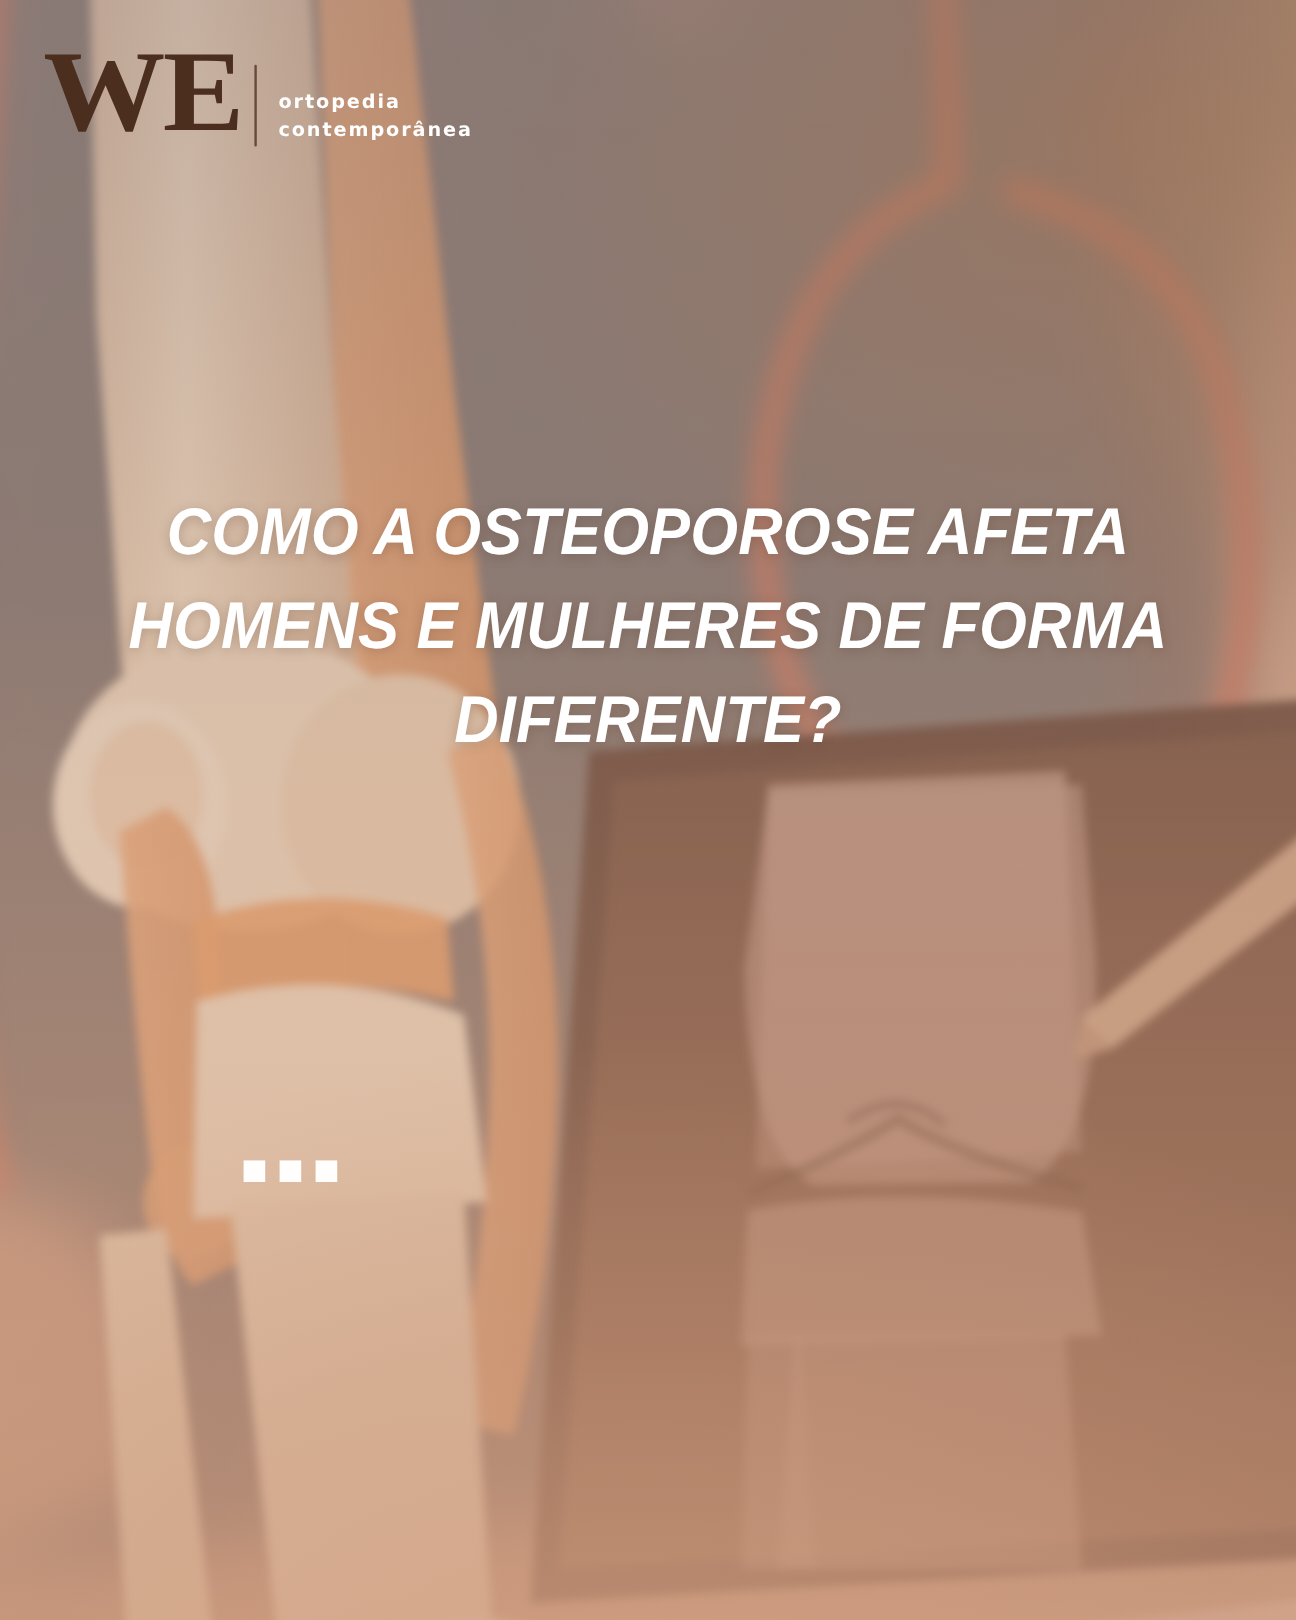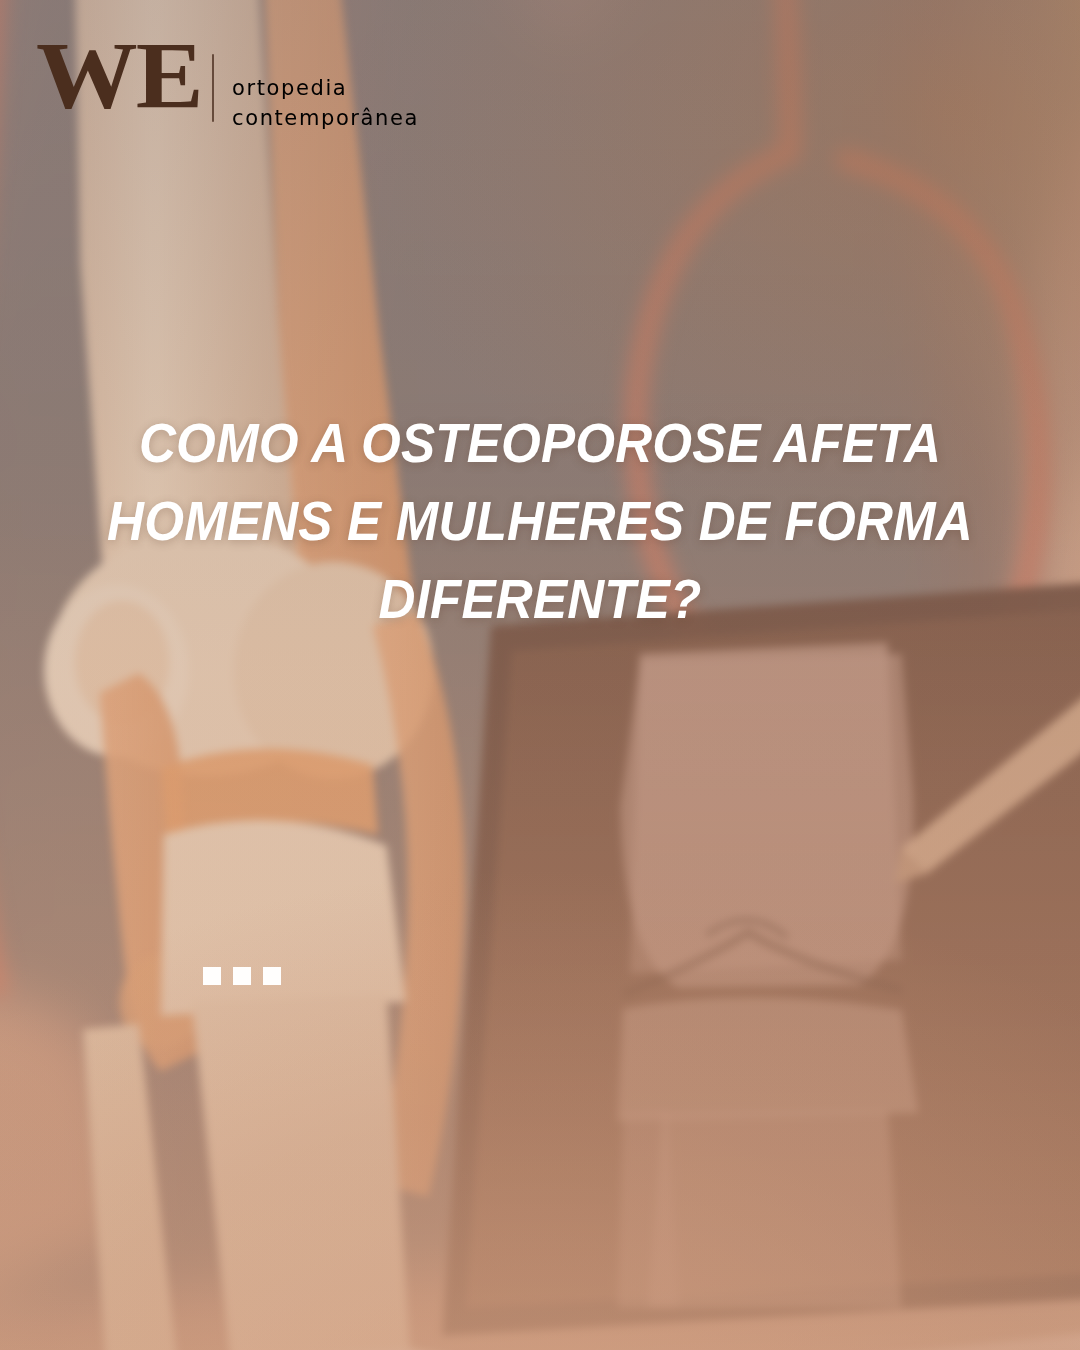--- a/index.html
+++ b/index.html
@@ -54,25 +54,25 @@
   .logo-divider{
     width:2px; height:68px;
     background:#56392a;
     opacity:.85;
     margin:22px 0 0 20px;
     border-radius:1px;
   }
   .logo-tagline{
     margin:42px 0 0 18px;
     font-family:"DejaVu Sans", sans-serif;
-    font-size:21px;
+    font-size:16px;
     line-height:1.42;
-    color:#000000;
+    color:#ffffff;
     letter-spacing:1.6px;
-    font-weight:400;
+    font-weight:700;
     white-space:pre-line;
   }
 
   
   .headline{
     position:absolute;
     left:0; right:0; top:404px;
     z-index:6;
     text-align:center;
     padding:0 56px;

